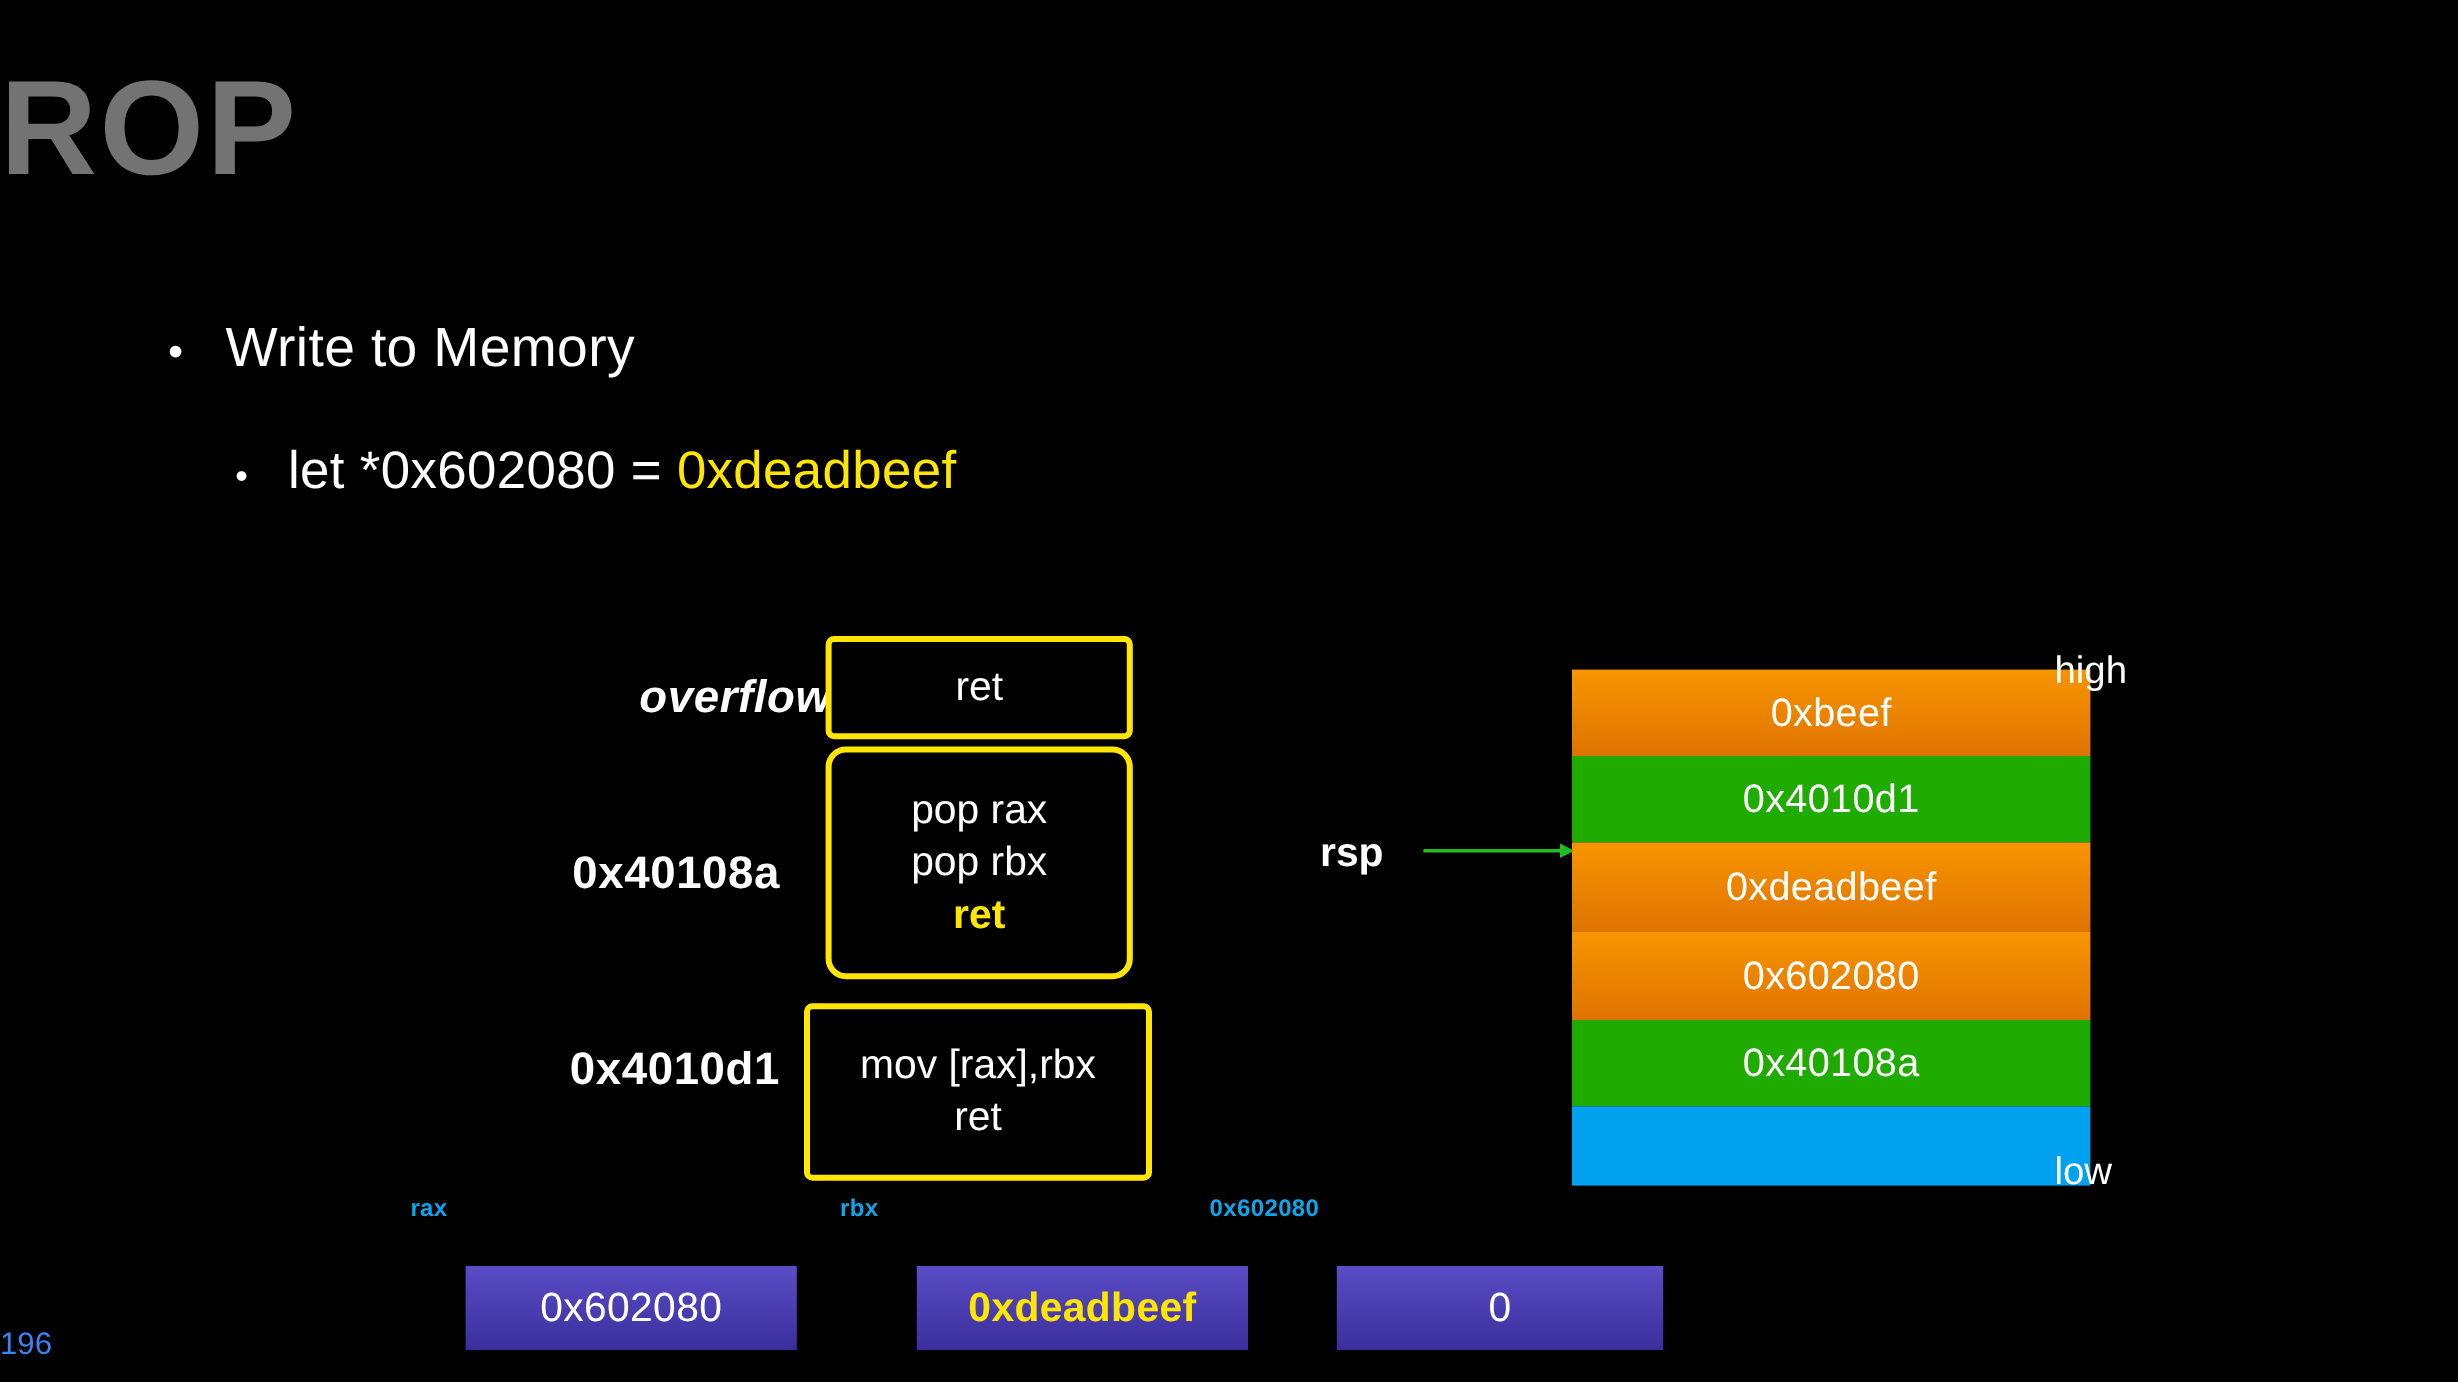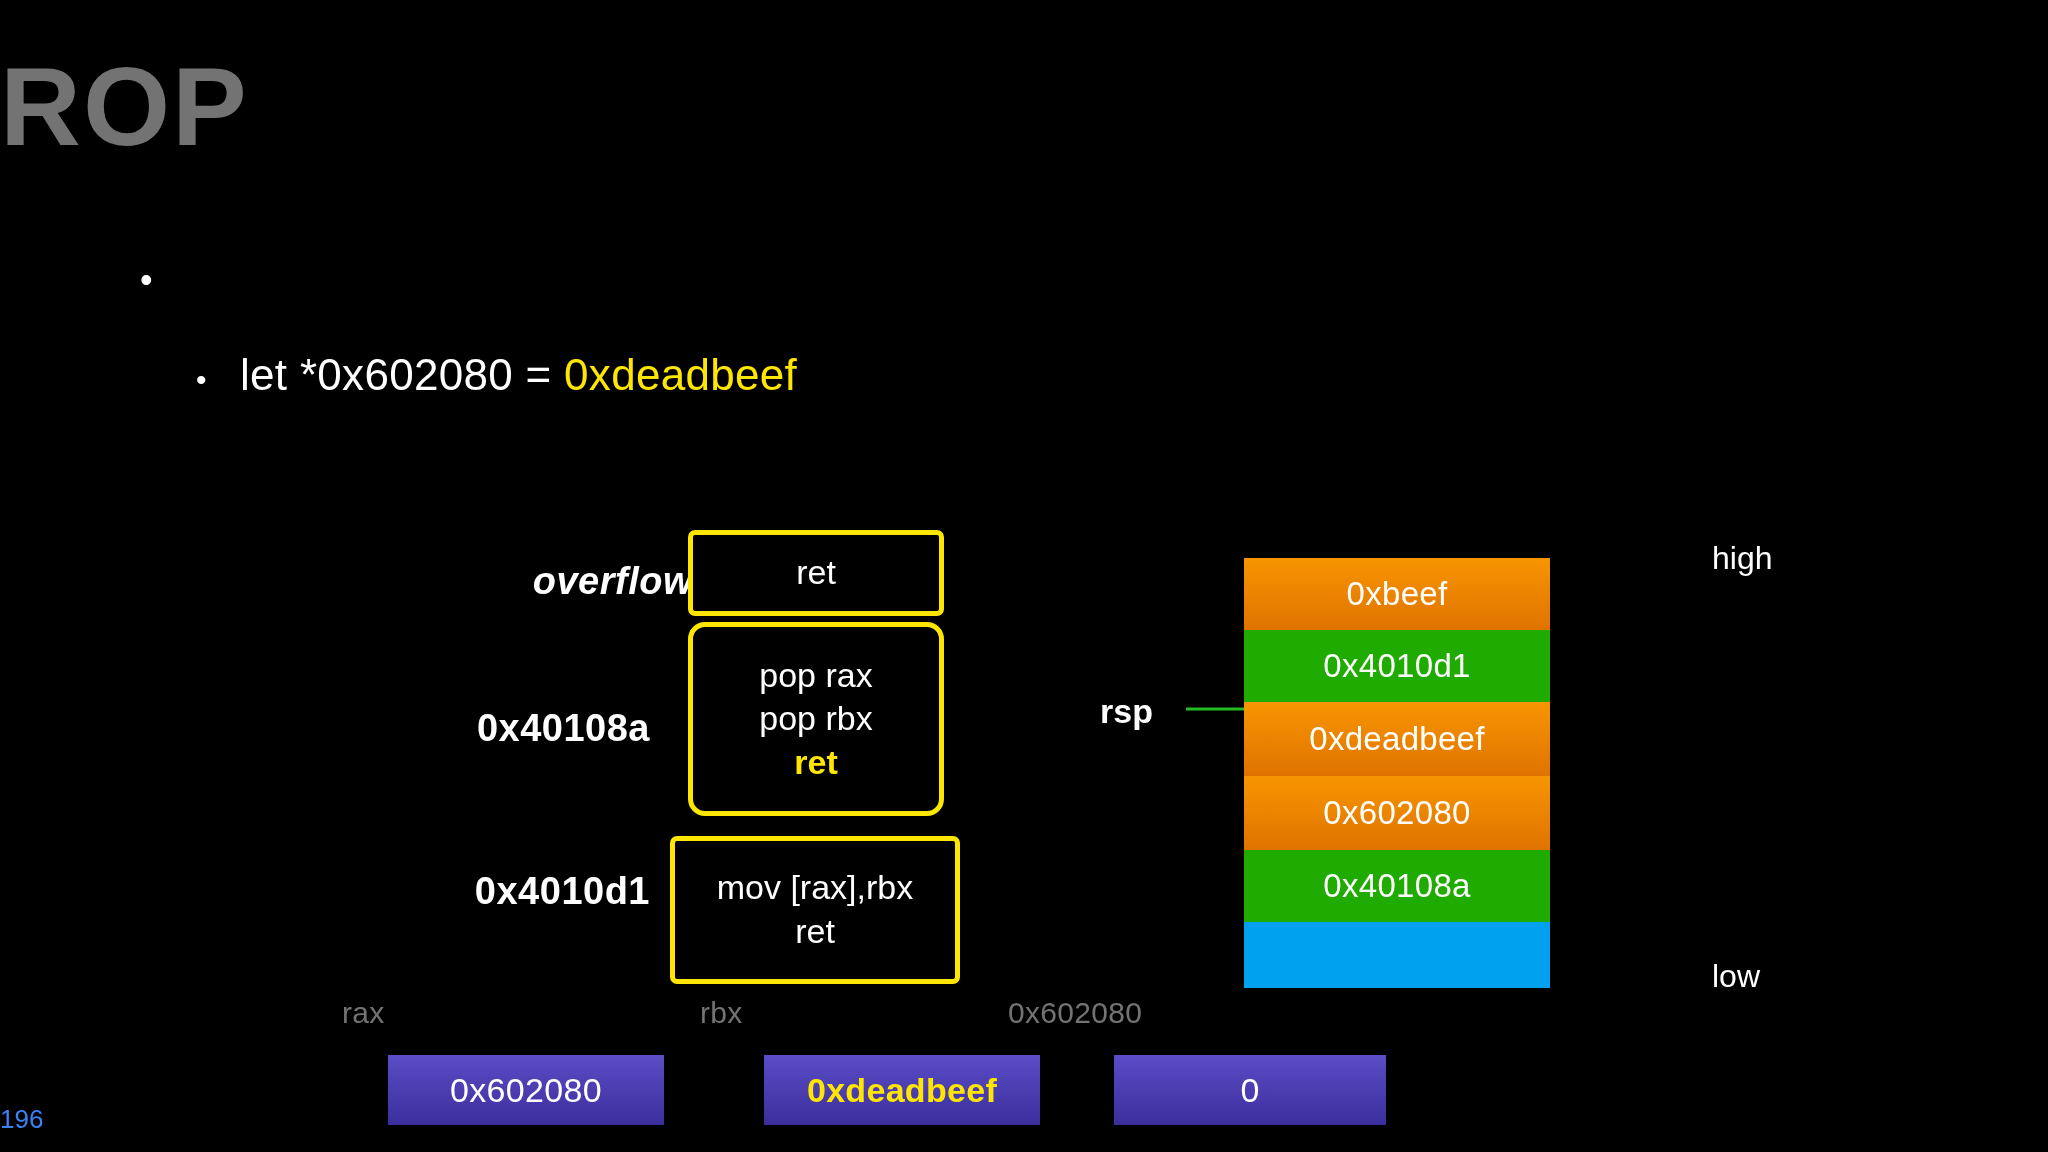--- a/index.html
+++ b/index.html
@@ -101,23 +101,23 @@
     position: absolute;
     left: 1186px;
     top: 700px;
     width: 126px;
     height: 18px;
   }
 
   
   #stack-diagram {
     position: absolute;
-    left: 1244px;
+    left: 1310px;
     top: 558px;
-    width: 306px;
+    width: 432px;
     height: 430px;
   }
   .stack-cell {
     box-sizing: border-box;
     width: 100%;
     display: flex;
     align-items: center;
     justify-content: center;
     font-size: 33px;
     color: #ffffff;
@@ -132,23 +132,23 @@
     font-size: 32px;
     font-weight: normal;
     color: #ffffff;
   }
   #stack-label-high { left: 1712px; top: 540px; }
   #stack-label-low  { left: 1712px; top: 958px; }
 
   
   .reg-caption {
     position: absolute;
-    font-size: 30px;
-    font-weight: normal;
-    color: #737373;
+    font-size: 20px;
+    font-weight: bold;
+    color: #0ea5e9;
     letter-spacing: 0.3px;
   }
   .reg-box {
     position: absolute;
     height: 70px;
     background: linear-gradient(to bottom, #5a4dc6 0%, #3b2e9c 100%);
     display: flex;
     align-items: center;
     justify-content: center;
     font-size: 34px;
@@ -170,20 +170,21 @@
 </style>
 </head>
 <body>
 
 <div id="slide-title">ROP</div>
 
 <div id="bullet-list">
 
   <div class="bullet-row bullet-level-1">
     <span class="bullet-dot">•</span>
+    <span class="bullet-text">Write to Memory</span>
   </div>
 
   <div class="bullet-row bullet-level-2">
     <span class="bullet-dot">•</span>
     <span class="bullet-text">let *0x602080 = </span>
     <span class="bullet-text hl-yellow">0xdeadbeef</span>
   </div>
 
 </div>
 

